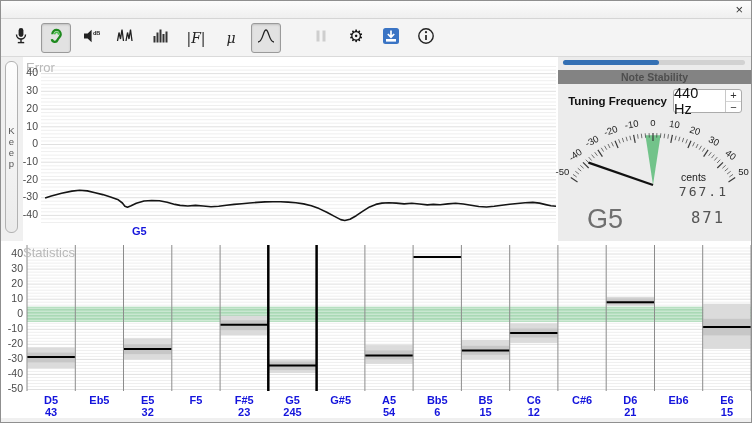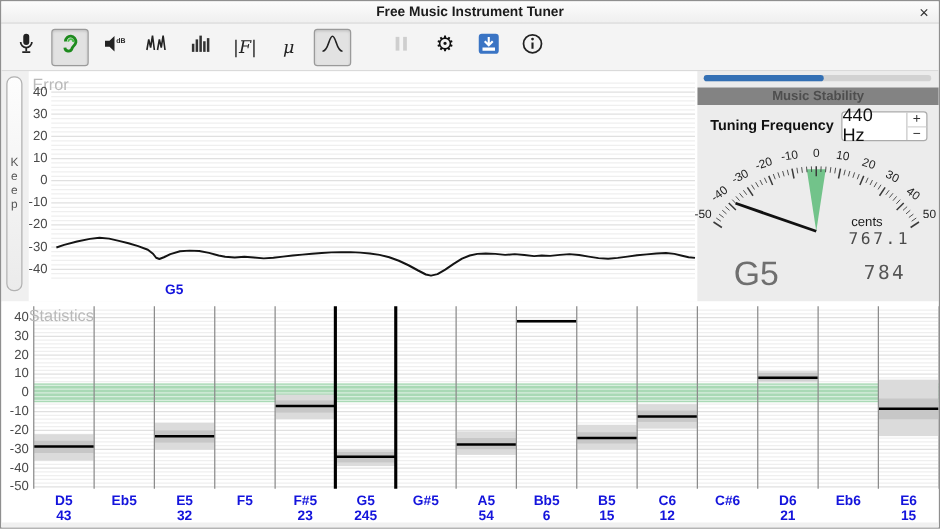--- a/index.html
+++ b/index.html
@@ -33,21 +33,20 @@
   .seven-seg{font-family:"DejaVu Sans Mono",monospace;color:#4b4b4b;letter-spacing:2px;}
   .meas-freq{position:absolute;left:20px;top:127px;width:150px;text-align:right;font-size:13px;}
   .big-note{position:absolute;left:29px;top:147px;font-size:27px;color:#6f6f6f;}
   .target-freq{position:absolute;left:133px;top:152px;font-size:15.5px;color:#565656;}
 </style>
 </head>
 <body>
 
 <div class="window">
   <div class="titlebar">
-    <span class="title">Free Music Instrument Tuner</span>
     <span class="close">×</span>
   </div>
 
   <div class="toolbar" id="toolbar">
       <div class="tbtn">
         <span><svg width="20" height="20" viewBox="0 0 20 20">
             <rect x="7.6" y="2" width="4.8" height="9" rx="2.4" fill="#222"></rect>
             <path d="M5.5 8.5a4.5 4.5 0 0 0 9 0" fill="none" stroke="#222" stroke-width="1.4"></path>
             <line x1="10" y1="13" x2="10" y2="16" stroke="#222" stroke-width="1.4"></line>
             <line x1="6.8" y1="16.6" x2="13.2" y2="16.6" stroke="#222" stroke-width="1.4"></line>
@@ -188,21 +187,21 @@
         <text x="15" y="158.3695652173913" text-anchor="end" dominant-baseline="middle" font-size="10.5" fill="#4a4a4a">-40</text>
       </g>
       <path d="M22.1,141.0 L28.3,138.9 L38.6,136.2 L48.9,134.1 L56.6,133.2 L64.3,133.9 L72.1,135.7 L79.8,137.6 L87.5,139.9 L95.3,142.8 L99.4,146.0 L101.9,149.2 L104.5,150.2 L108.1,148.8 L113.3,146.3 L121.0,144.0 L128.7,143.5 L136.4,143.8 L144.2,145.3 L151.9,147.4 L157.1,148.4 L164.8,149.0 L172.5,148.4 L180.2,149.0 L188.0,149.7 L195.7,149.2 L203.4,148.3 L211.1,147.4 L218.8,146.7 L226.6,146.0 L234.3,145.4 L242.0,144.9 L249.8,144.7 L257.5,144.7 L265.2,145.1 L272.9,145.8 L280.6,146.9 L288.4,148.8 L296.1,151.6 L303.8,155.2 L311.5,159.4 L317.7,162.6 L321.8,163.5 L327.0,162.3 L333.2,158.7 L339.9,154.1 L346.6,149.9 L352.8,147.4 L358.9,146.1 L365.6,145.8 L373.3,146.1 L381.1,146.9 L388.8,146.3 L396.5,147.0 L404.3,147.9 L410.4,147.4 L417.1,147.7 L424.9,146.9 L432.6,146.3 L440.3,147.0 L448.0,148.3 L455.8,149.5 L463.5,150.0 L471.2,149.3 L478.9,148.3 L486.7,147.2 L494.4,146.5 L502.1,145.8 L509.8,145.4 L516.5,146.1 L522.7,147.6 L527.9,148.8 L533.0,149.3" fill="none" stroke="#141414" stroke-width="1.6" stroke-linejoin="round"></path>
       <text x="109" y="178" font-size="11" font-weight="bold" fill="#1414dc">G5</text>
     </svg>
 
   <div class="right-panel">
     <div class="progress">
       <div class="fill" id="prog-fill" style="width: 53%;"></div>
     </div>
-    <div class="ns-header">Music Stability</div>
+    <div class="ns-header">Note Stability</div>
     <div class="tuning-row">
       <span class="tf-label">Tuning Frequency</span>
       <div class="spinbox">
         <span class="spin-val">440 Hz</span>
         <div class="spin-btns">
           <div class="spin-up">+</div>
           <div class="spin-down">−</div>
         </div>
       </div>
     </div>
@@ -272,21 +271,21 @@
           <text x="136.9" y="20.4" text-anchor="middle" dominant-baseline="middle" font-size="9.5" fill="#242424" transform="rotate(18.2 136.9 20.4)">20</text>
           <text x="155.7" y="30.7" text-anchor="middle" dominant-baseline="middle" font-size="9.5" fill="#242424" transform="rotate(27.4 155.7 30.7)">30</text>
           <text x="172.2" y="44.4" text-anchor="middle" dominant-baseline="middle" font-size="9.5" fill="#242424" transform="rotate(36.5 172.2 44.4)">40</text>
           <text x="185.6" y="61.2" text-anchor="middle" dominant-baseline="middle" font-size="9.5" fill="#242424" transform="rotate(0.0 185.6 61.2)">50</text>
         </g>
         <line x1="95" y1="74" x2="30.5" y2="51.6" stroke="#111" stroke-width="2.3"></line>
         <text x="123" y="70" font-size="10.5" fill="#1a1a1a">cents</text>
       </svg>
     <div class="meas-freq seven-seg">767.1</div>
     <div class="big-note">G5</div>
-    <div class="target-freq seven-seg">784</div>
+    <div class="target-freq seven-seg">871</div>
   </div>
 
   <svg id="stats-svg" width="750" height="181">
       <g>
         <line x1="26" y1="7.0" x2="750" y2="7.0" stroke="#efefef" stroke-width="1"></line>
         <line x1="26" y1="10.0" x2="750" y2="10.0" stroke="#efefef" stroke-width="1"></line>
         <line x1="26" y1="13.0" x2="750" y2="13.0" stroke="#e0e0e0" stroke-width="1"></line>
         <line x1="26" y1="16.0" x2="750" y2="16.0" stroke="#efefef" stroke-width="1"></line>
         <line x1="26" y1="19.1" x2="750" y2="19.1" stroke="#efefef" stroke-width="1"></line>
         <line x1="26" y1="22.1" x2="750" y2="22.1" stroke="#efefef" stroke-width="1"></line>

